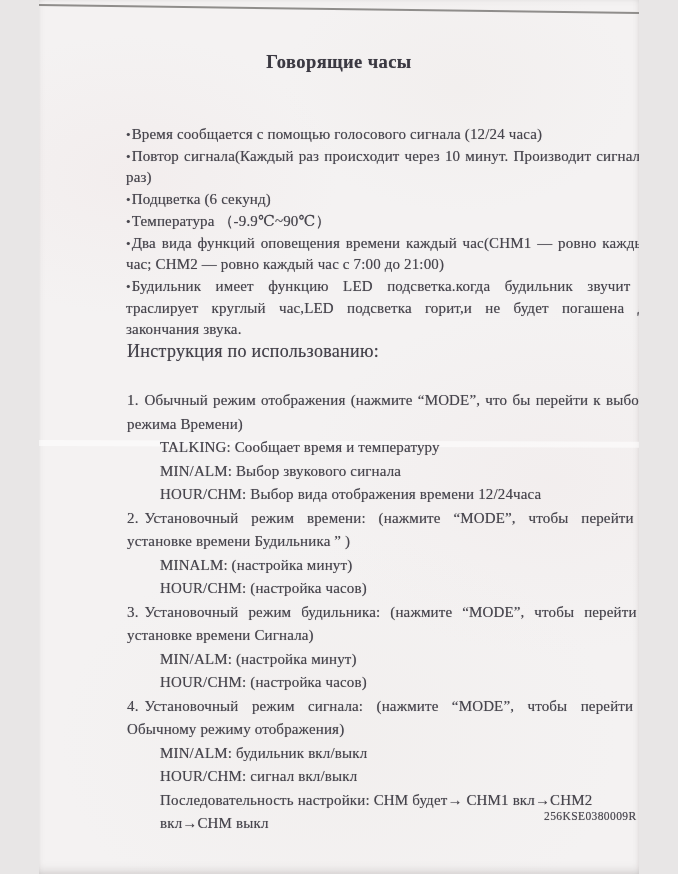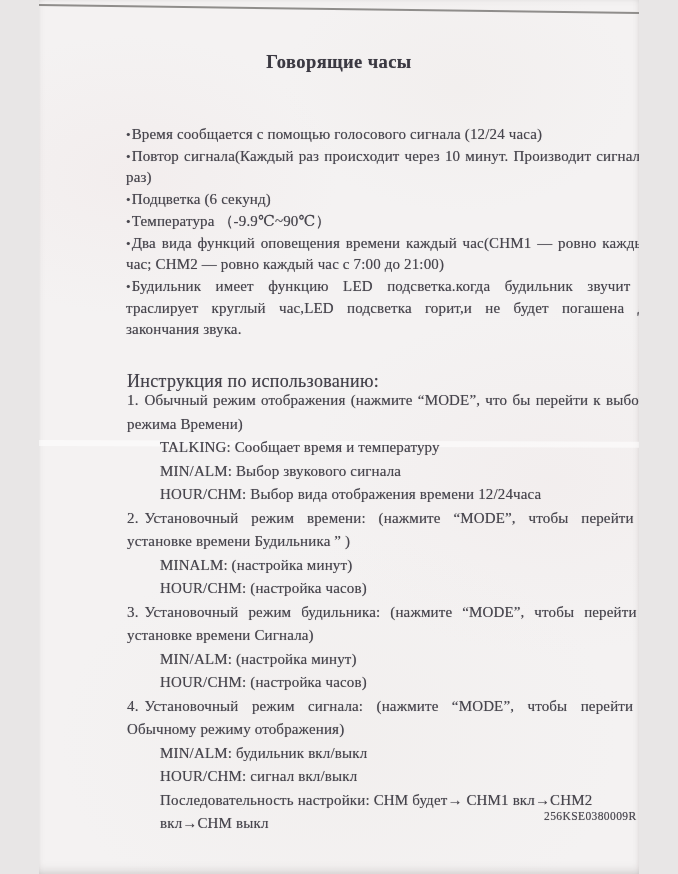--- a/index.html
+++ b/index.html
@@ -60,21 +60,21 @@
   }
   .section-heading {
     position: absolute; left: 88px;
     margin: 0;
     font-size: 18px;
     font-weight: 400;
     letter-spacing: 0.3px;
     color: #43414a;
   }
   .heading-ops { top: 95px; }
-  .heading-instr { top: 371px; }
+  .heading-instr { top: 341px; }
   .bullet-list {
     position: absolute; left: 87px; top: 124px;
     width: 527px;
     font-size: 15px;
     line-height: 21.7px;
     letter-spacing: 0.15px;
   }
   .bullet-list p { margin: 0; text-align: justify; }
   .bullet-dot { font-size: 13px; margin-right: 1px; }
   .instr-list {

